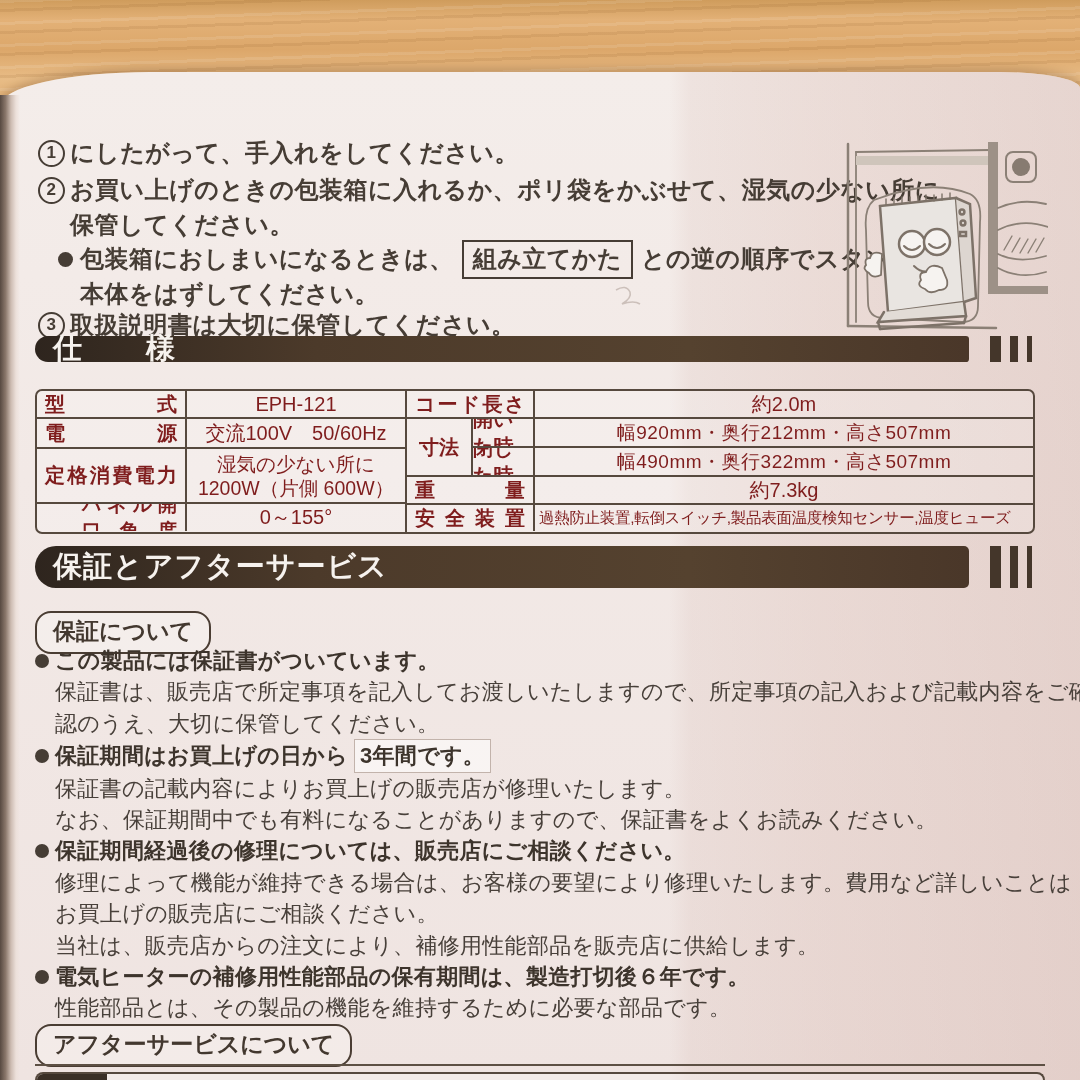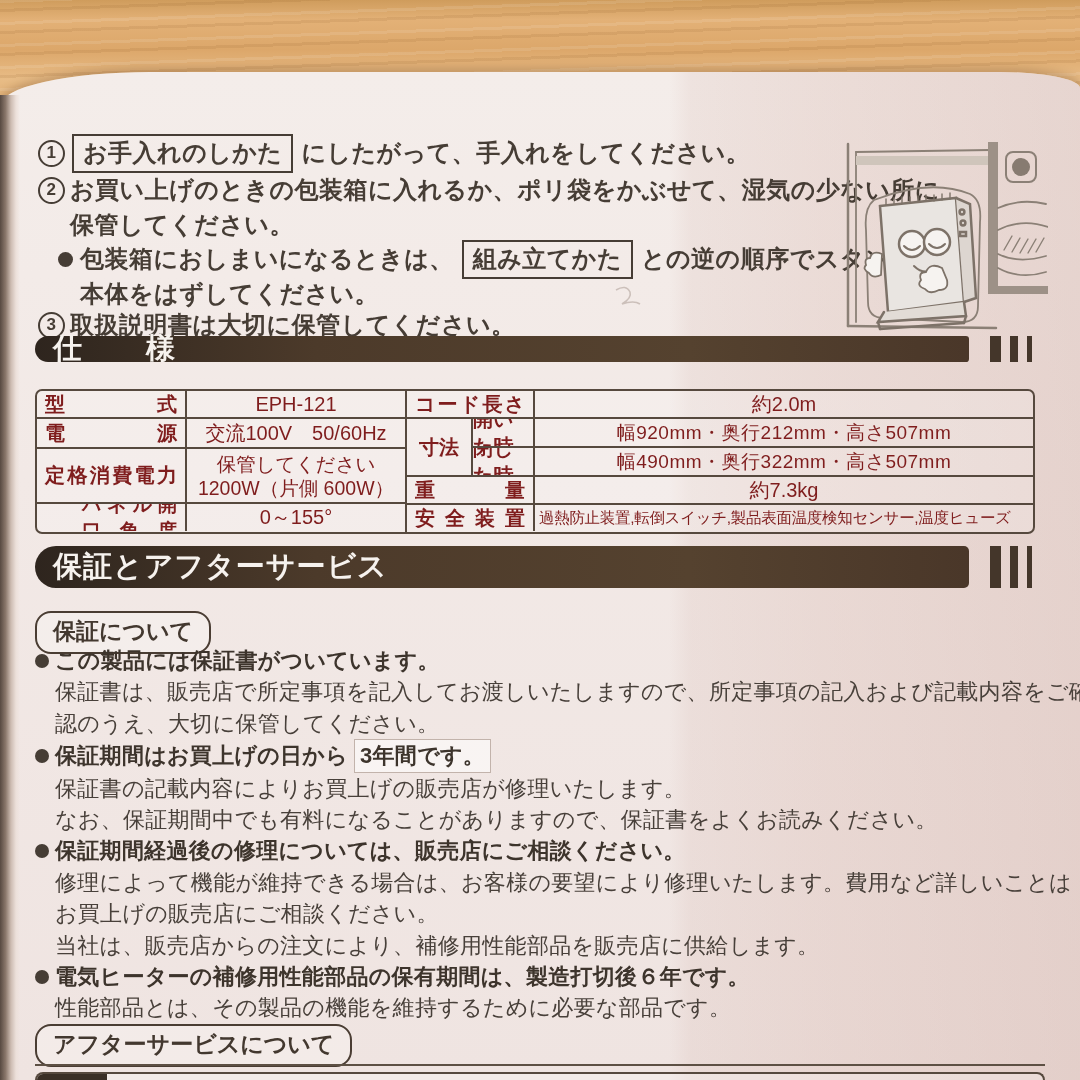--- a/index.html
+++ b/index.html
@@ -87,21 +87,20 @@
 </head>
 <body>
 
 <div class="wood"></div>
 <div class="paper"></div>
 <div class="book-edge"></div>
 
 <div class="abs care">
   <div class="care-line" style="top:0; left:0;">
     <span class="circ-num">1</span>
-    <span class="boxed-term" style="margin-left:2px;">お手入れのしかた</span>
     <span>にしたがって、手入れをしてください。</span>
   </div>
   <div class="care-line" style="top:37px; left:0;">
     <span class="circ-num">2</span>
     <span>お買い上げのときの包装箱に入れるか、ポリ袋をかぶせて、湿気の少ない所に</span>
   </div>
   <div class="care-line" style="top:72px; left:32px;">
     <span>保管してください。</span>
   </div>
   <div class="care-line" style="top:106px; left:20px;justify-content:flex-end;">
@@ -207,21 +206,21 @@
     <div class="cell ctext">EPH-121</div>
     <div class="cell rb lbl">
         <span class="jtext">電　　源</span>
       </div>
     <div class="cell ctext">交流100V　50/60Hz</div>
     <div class="cell rb lbl">
         <span class="jtext">定格消費電力</span>
       </div>
     <div class="cell">
       <div class="two-line">
-          <div>保管してください</div>
+          <div>湿気の少ない所に</div>
           <div>1200W（片側 600W）</div>
         </div>
     </div>
     <div class="cell rb lbl nb">
         <span class="jtext" style="font-size:19px;padding-left:45px;">パネル開口角度</span>
       </div>
     <div class="cell ctext nb">0～155°</div>
   </div>
   <div class="tbl-right">
     <div class="cell rb lbl" style="grid-column:1/3;">

